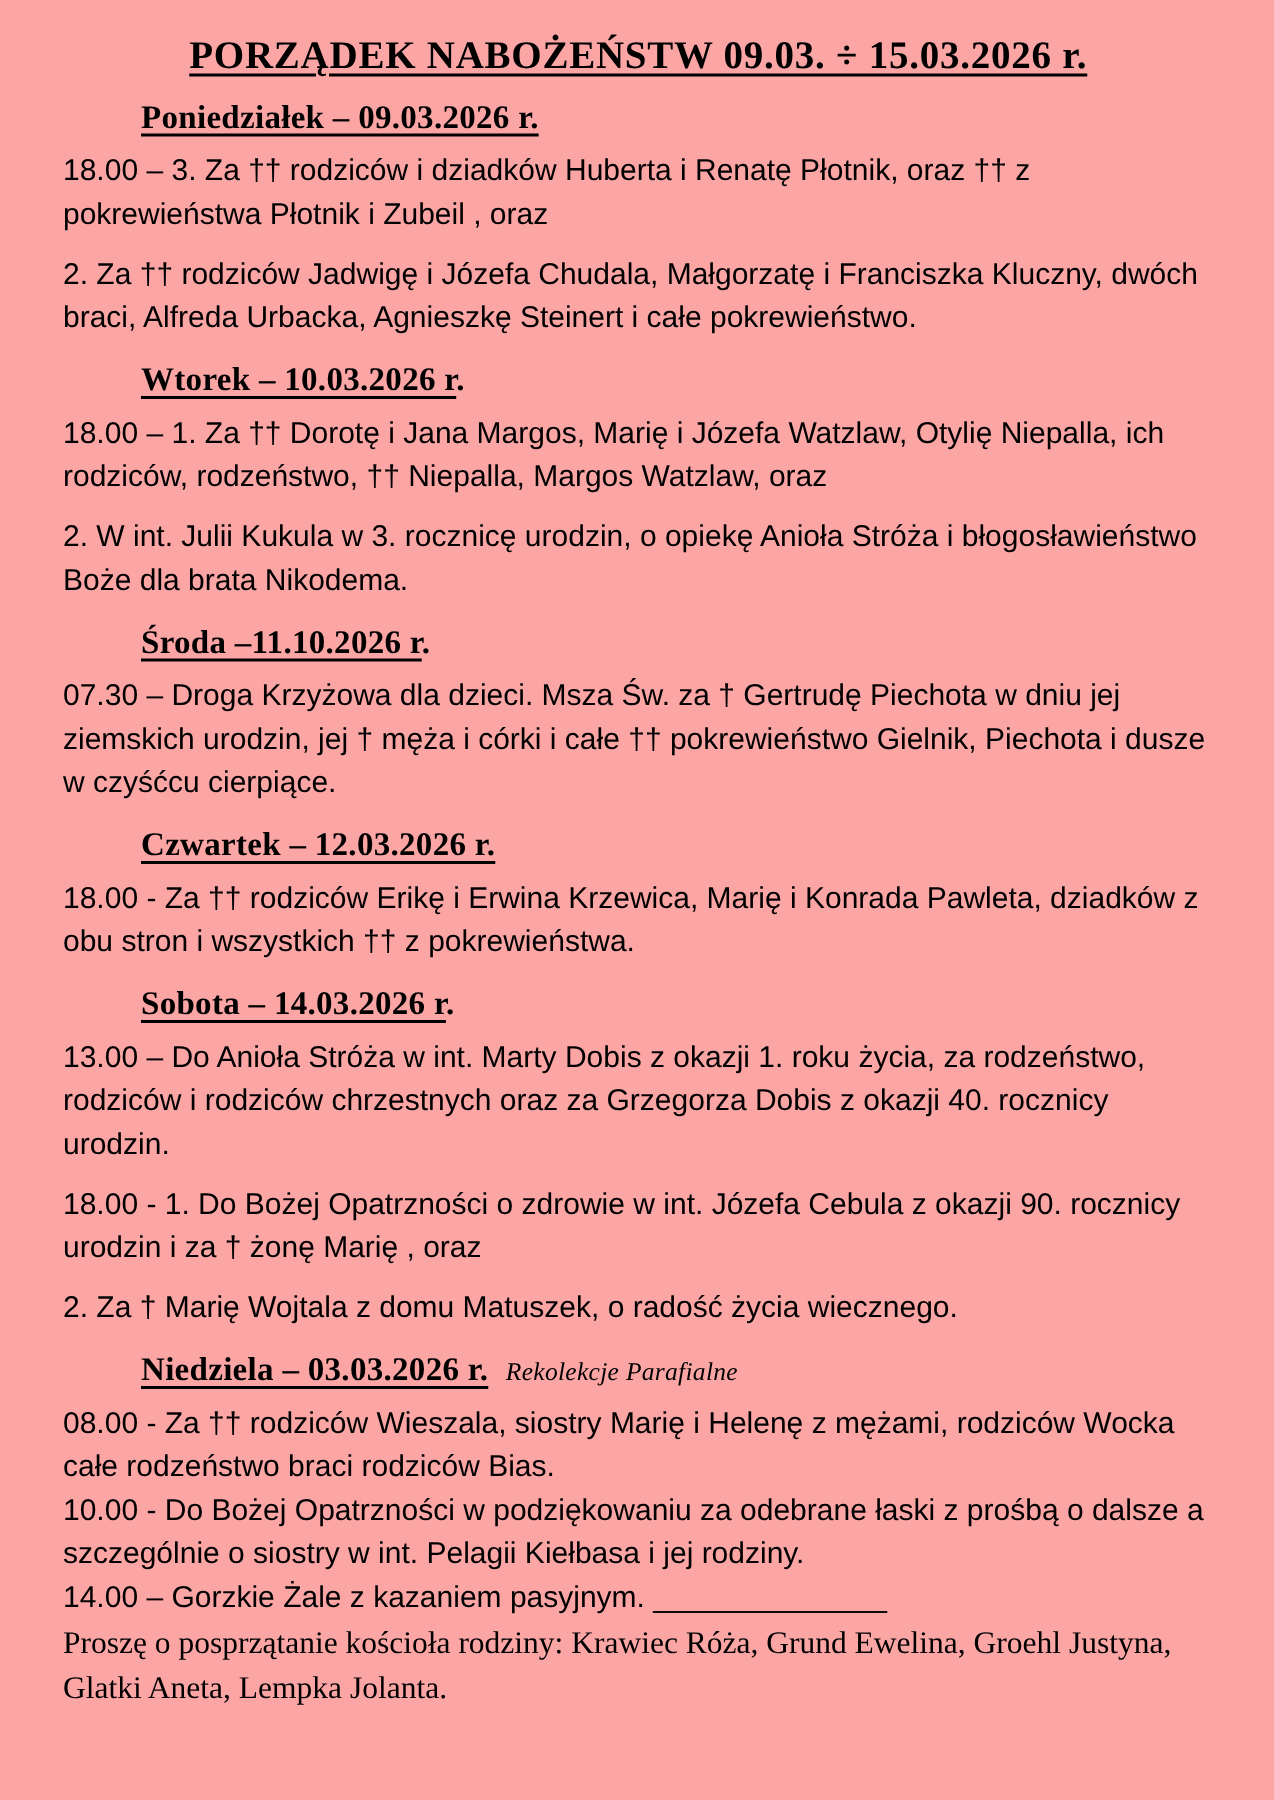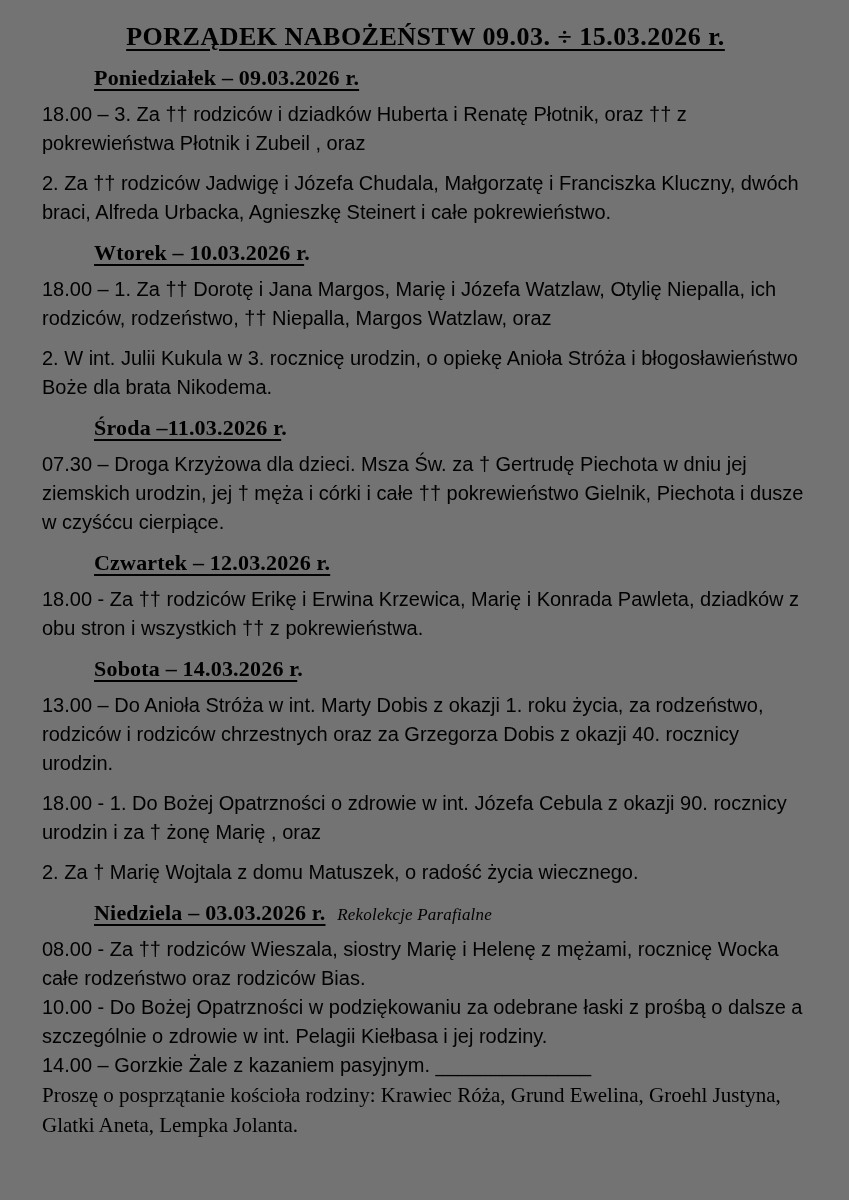--- a/index.html
+++ b/index.html
@@ -5,21 +5,21 @@
   html, body {
     margin: 0;
     padding: 0;
     background: #ffffff;
     color: #000000;
   }
   .page {
     position: relative;
     width: 849px;
     height: 1200px;
-    background: #737373;
+    background: #fca5a5;
     box-sizing: border-box;
     padding: 16px 40px 0 42px;
     overflow: hidden;
   }
   .title {
     font-family: "Liberation Serif", serif;
     font-weight: bold;
     font-size: 26px;
     text-align: center;
     margin: 6px 0 10px 0;
@@ -97,21 +97,21 @@
   <p class="entry">
     <strong>18.00 –</strong>
     <span>1. Za †† Dorotę i Jana Margos, Marię i Józefa Watzlaw, Otylię Niepalla, ich rodziców, rodzeństwo, †† Niepalla, Margos Watzlaw,</span>
     <strong>oraz</strong>
   </p>
   <p class="entry">
     <span>2. W int. Julii Kukula w 3. rocznicę urodzin, o opiekę Anioła Stróża i błogosławieństwo Boże dla brata Nikodema.</span>
   </p>
 
   <h2 class="day">
-    <span class="u">Środa –11.03.2026 r</span><span>.</span>
+    <span class="u">Środa –11.10.2026 r</span><span>.</span>
   </h2>
   <p class="entry">
     <strong>07.30 –</strong>
     <span>Droga Krzyżowa dla dzieci. Msza Św. za † Gertrudę Piechota w dniu jej ziemskich urodzin, jej † męża i córki i całe †† pokrewieństwo Gielnik, Piechota i dusze w czyśćcu cierpiące.</span>
   </p>
 
   <h2 class="day">
     <span class="u">Czwartek – 12.03.2026 r.</span><span></span>
   </h2>
   <p class="entry">
@@ -135,25 +135,25 @@
   <p class="entry">
     <span>2. Za † Marię Wojtala z domu Matuszek, o radość życia wiecznego.</span>
   </p>
 
   <h2 class="day">
     <span class="u">Niedziela – 03.03.2026 r.</span><span></span>
     <span class="note">Rekolekcje Parafialne</span>
   </h2>
   <p class="entry tight">
     <strong>08.00  -</strong>
-    <span>Za †† rodziców Wieszala, siostry Marię i Helenę z mężami, rocznicę Wocka całe rodzeństwo oraz rodziców Bias.</span>
+    <span>Za †† rodziców Wieszala, siostry Marię i Helenę z mężami, rodziców Wocka całe rodzeństwo braci rodziców Bias.</span>
   </p>
   <p class="entry tight">
     <strong>10.00  -</strong>
-    <span>Do Bożej Opatrzności w podziękowaniu za odebrane łaski z prośbą o dalsze a szczególnie o zdrowie w int. Pelagii Kiełbasa i jej rodziny.</span>
+    <span>Do Bożej Opatrzności w podziękowaniu za odebrane łaski z prośbą o dalsze a szczególnie o siostry w int. Pelagii Kiełbasa i jej rodziny.</span>
   </p>
   <p class="entry tight">
     <strong>14.00 –</strong>
     <span>Gorzkie Żale z kazaniem pasyjnym. ______________</span>
   </p>
 
   <p class="footer-note">Proszę o posprzątanie kościoła rodziny: Krawiec Róża, Grund Ewelina, Groehl Justyna, Glatki Aneta, Lempka Jolanta.</p>
 
 </div>
 

